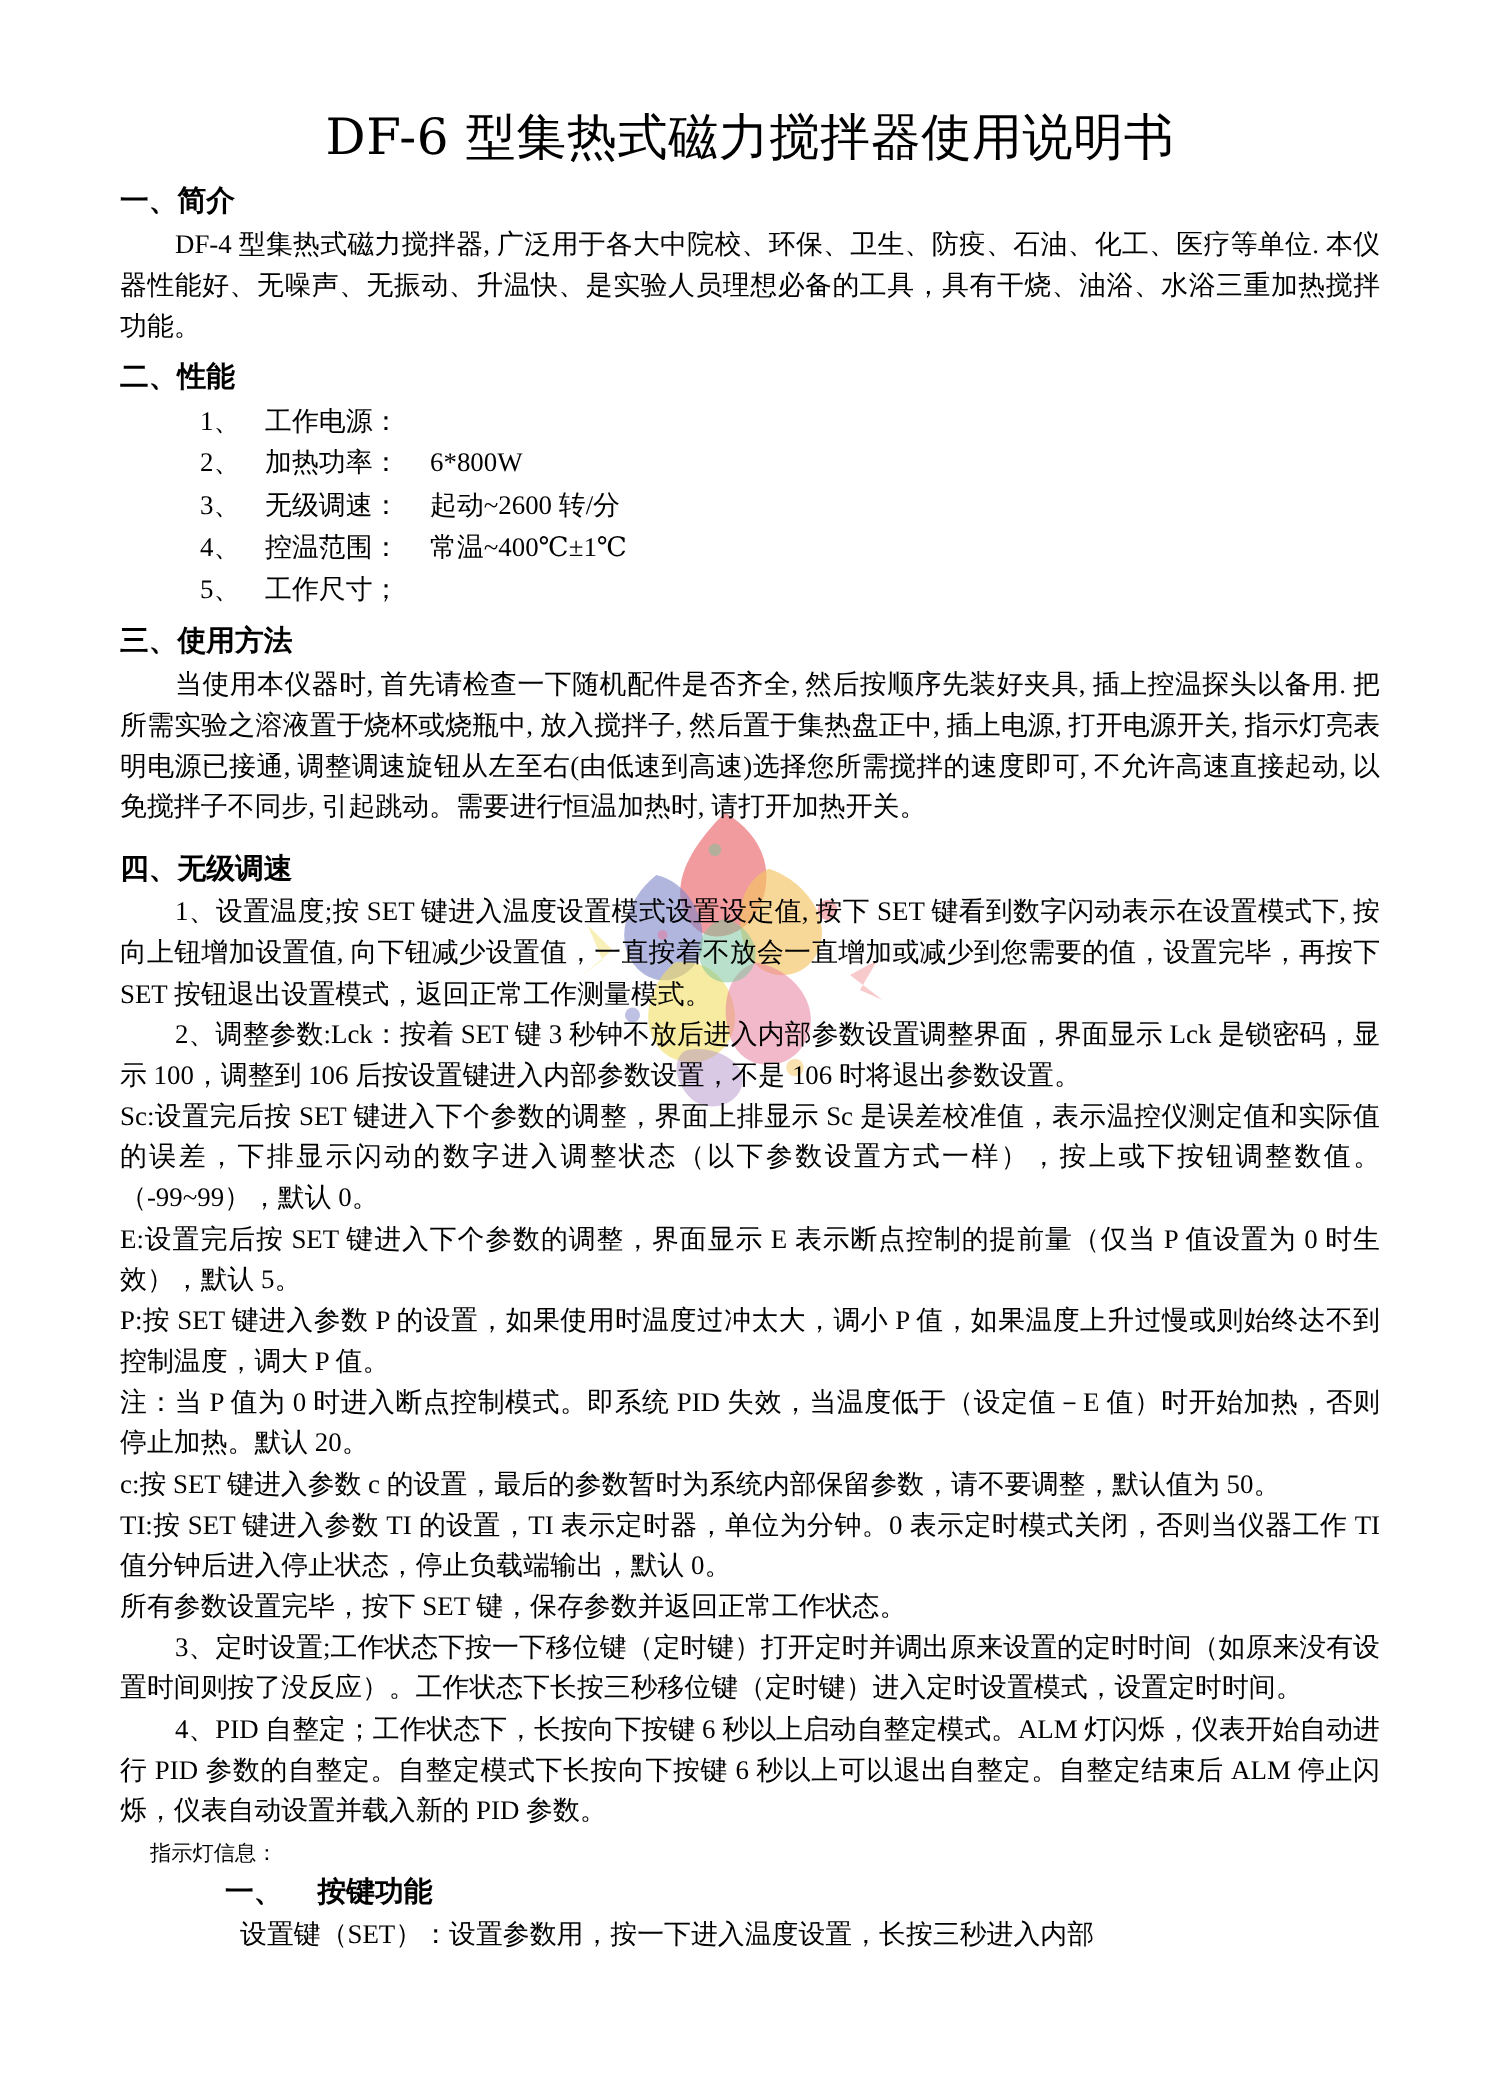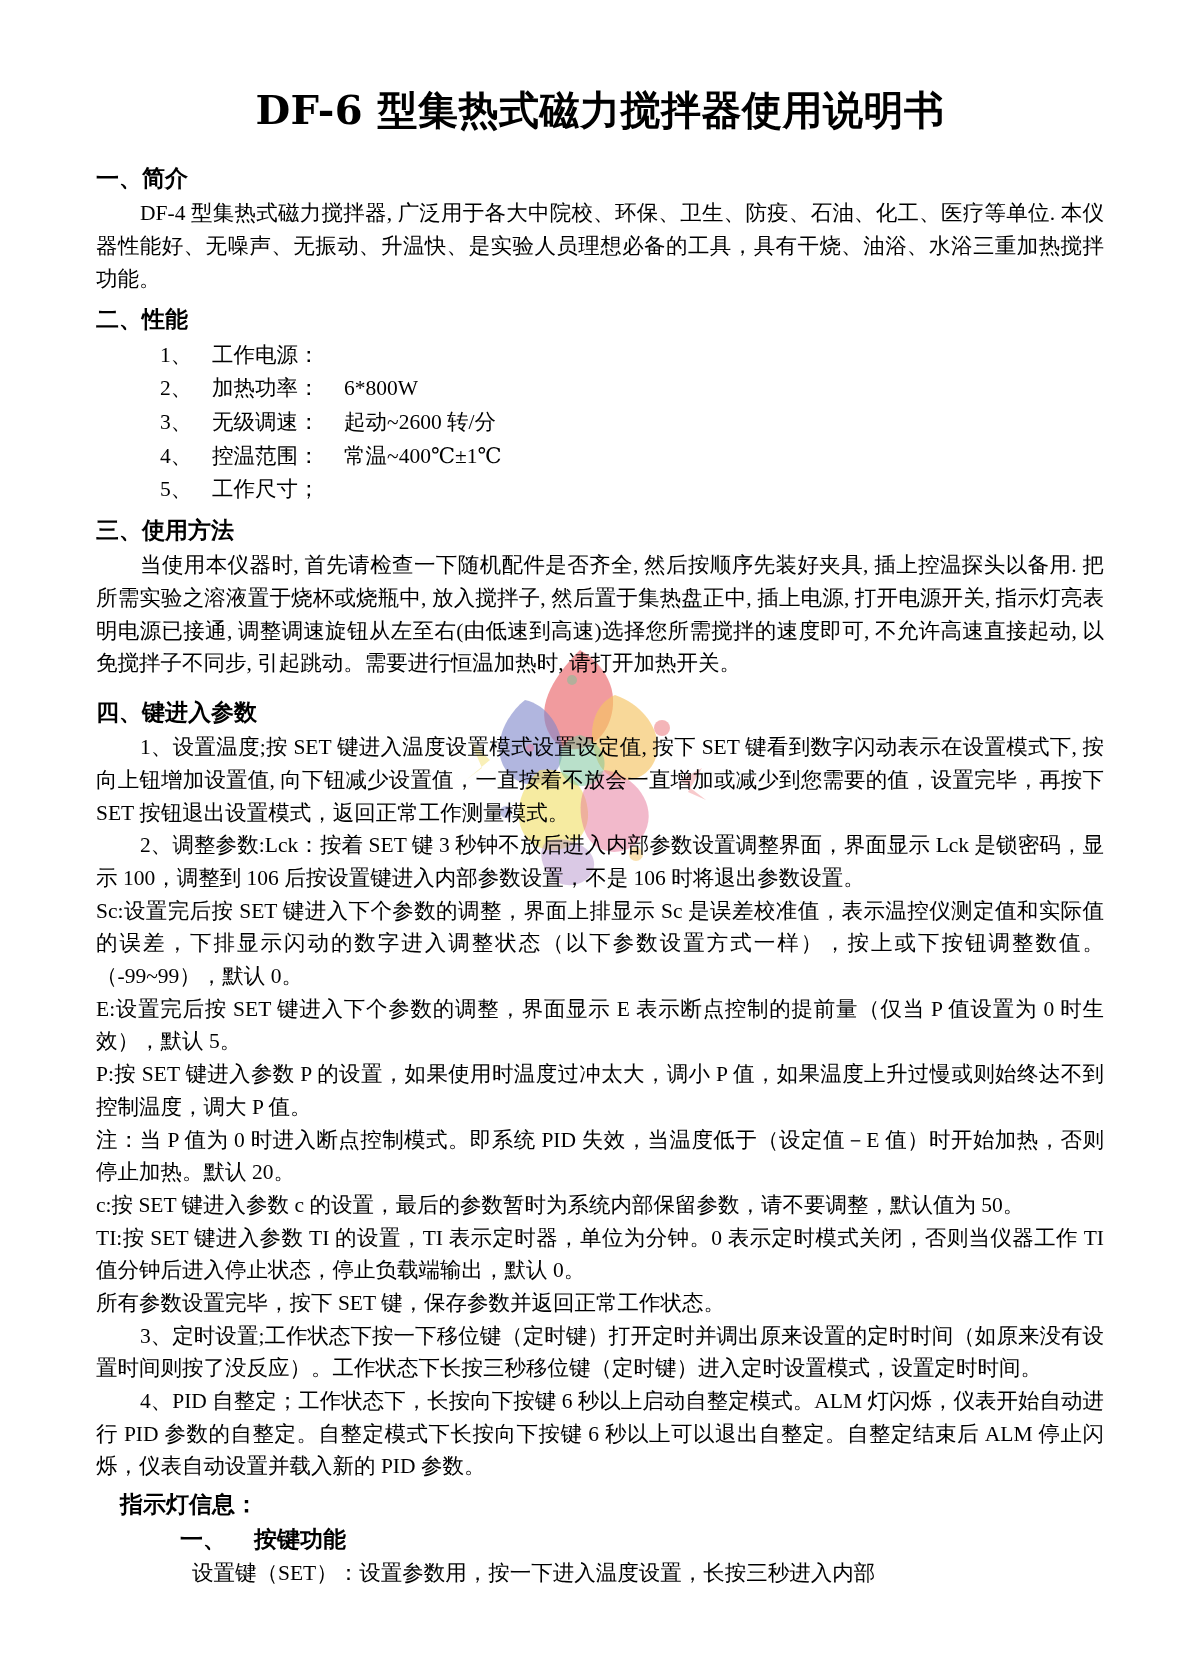--- a/index.html
+++ b/index.html
@@ -35,23 +35,23 @@
     top: 640px;
     width: 340px;
     height: 300px;
     z-index: 1;
     opacity: 0.72;
     pointer-events: none;
   }
   h1.doc-title {
     font-family: "DejaVu Serif", "Liberation Serif", serif;
     font-size: 40px;
-    font-weight: 700;
+    font-weight: 400;
     text-align: center;
-    margin: 0 0 28px 0;
+    margin: 0 0 10px 0;
     letter-spacing: 0.5px;
     line-height: 1.2;
   }
   h2.sec-head {
     font-size: 23px;
     font-weight: 700;
     margin: 8px 0 2px 0;
     line-height: 1.45;
   }
   p.para {
@@ -83,22 +83,22 @@
     width: 132px;
     flex: 0 0 132px;
   }
   ol.specs li .val {
     flex: 1 1 auto;
   }
   .op-block p.para {
     margin-bottom: 0px;
   }
   .indicator-head {
-    font-size: 23px;
-    font-weight: 700;
+    font-size: 17px;
+    font-weight: 400;
     margin: 6px 0 0 24px;
   }
   .key-head {
     font-size: 23px;
     font-weight: 700;
     margin: 4px 0 0 84px;
   }
   .key-head .kh-num { margin-right: 28px; }
   .key-line {
     font-size: 21.5px;
@@ -160,21 +160,21 @@
       </li>
       <li>
         <span class="num">5、</span>
         <span class="lbl">工作尺寸；</span>
       </li>
     </ol>
 
     <h2 class="sec-head">三、使用方法</h2>
     <p class="para ind">当使用本仪器时, 首先请检查一下随机配件是否齐全, 然后按顺序先装好夹具, 插上控温探头以备用. 把所需实验之溶液置于烧杯或烧瓶中, 放入搅拌子, 然后置于集热盘正中, 插上电源, 打开电源开关, 指示灯亮表明电源已接通, 调整调速旋钮从左至右(由低速到高速)选择您所需搅拌的速度即可, 不允许高速直接起动, 以免搅拌子不同步, 引起跳动。需要进行恒温加热时, 请打开加热开关。</p>
 
-    <h2 class="sec-head" style="margin-top:16px;">四、键进入参数</h2>
+    <h2 class="sec-head" style="margin-top:16px;">四、无级调速</h2>
     <div class="op-block">
       <p class="para ind">1、设置温度;按 SET 键进入温度设置模式设置设定值, 按下 SET 键看到数字闪动表示在设置模式下, 按向上钮增加设置值, 向下钮减少设置值，一直按着不放会一直增加或减少到您需要的值，设置完毕，再按下 SET 按钮退出设置模式，返回正常工作测量模式。</p>
       <p class="para ind">2、调整参数:Lck：按着 SET 键 3 秒钟不放后进入内部参数设置调整界面，界面显示 Lck 是锁密码，显示 100，调整到 106 后按设置键进入内部参数设置，不是 106 时将退出参数设置。</p>
       <p class="para">Sc:设置完后按 SET 键进入下个参数的调整，界面上排显示 Sc 是误差校准值，表示温控仪测定值和实际值的误差，下排显示闪动的数字进入调整状态（以下参数设置方式一样），按上或下按钮调整数值。（-99~99），默认 0。</p>
       <p class="para">E:设置完后按 SET 键进入下个参数的调整，界面显示 E 表示断点控制的提前量（仅当 P 值设置为 0 时生效），默认 5。</p>
       <p class="para">P:按 SET 键进入参数 P 的设置，如果使用时温度过冲太大，调小 P 值，如果温度上升过慢或则始终达不到控制温度，调大 P 值。</p>
       <p class="para">注：当 P 值为 0 时进入断点控制模式。即系统 PID 失效，当温度低于（设定值－E 值）时开始加热，否则停止加热。默认 20。</p>
       <p class="para">c:按 SET 键进入参数 c 的设置，最后的参数暂时为系统内部保留参数，请不要调整，默认值为 50。</p>
       <p class="para">TI:按 SET 键进入参数 TI 的设置，TI 表示定时器，单位为分钟。0 表示定时模式关闭，否则当仪器工作 TI 值分钟后进入停止状态，停止负载端输出，默认 0。</p>
       <p class="para">所有参数设置完毕，按下 SET 键，保存参数并返回正常工作状态。</p>

